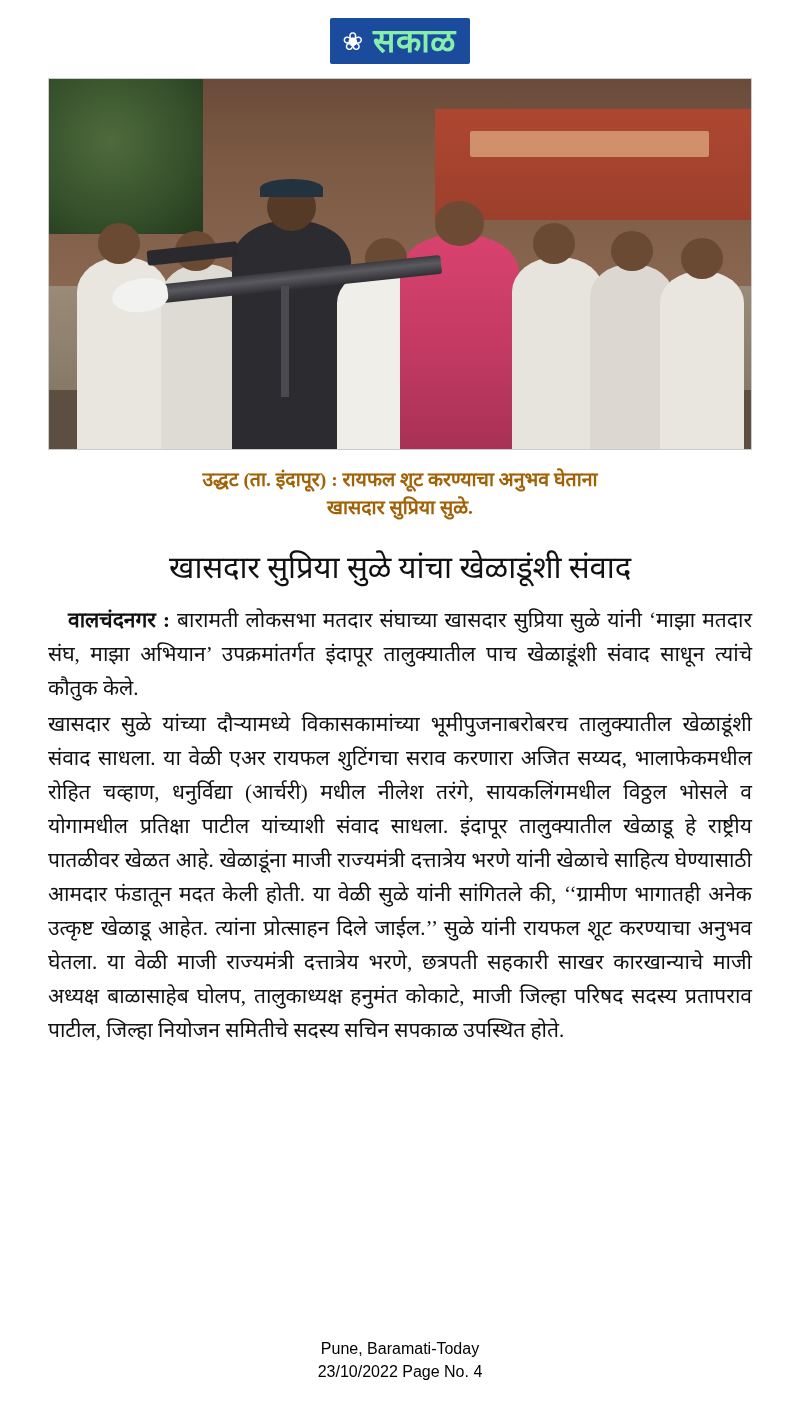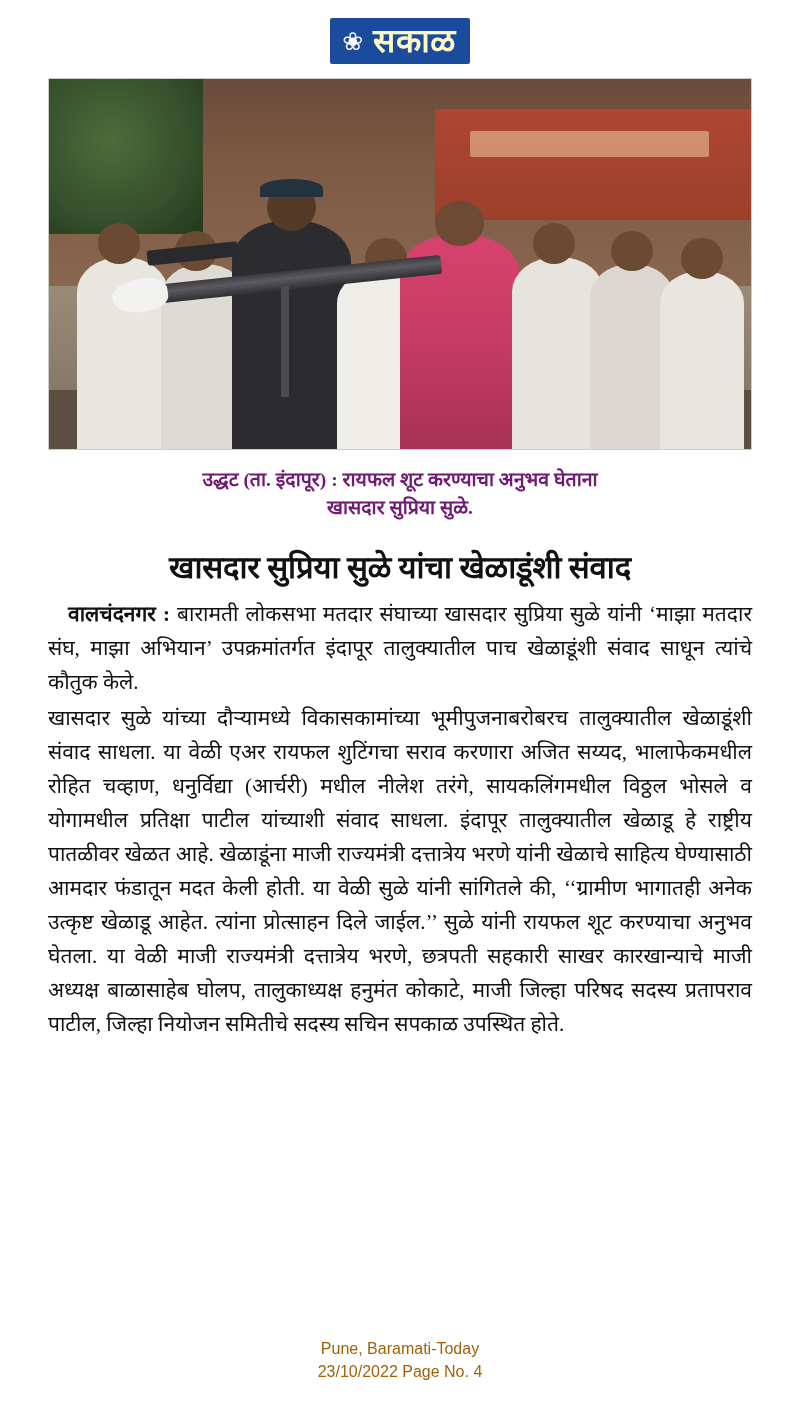--- a/index.html
+++ b/index.html
@@ -40,21 +40,21 @@
     border-radius: 2px;
   }
   .logo-mark {
     color: #ffffff;
     font-size: 25px;
     line-height: 1;
     font-family: "DejaVu Sans", sans-serif;
     transform: translateY(1px);
   }
   .logo-text {
-    color: #fef9c3;
+    color: #86efac;
     font-size: 33px;
     line-height: 1;
     font-weight: bold;
     letter-spacing: 0.5px;
     font-family: "Liberation Sans", sans-serif;
   }
 
   
   .photo-wrap {
     width: 704px;
@@ -167,30 +167,30 @@
   }
 
   
   .caption {
     width: 690px;
     margin: 16px auto 0;
     text-align: center;
     font-weight: bold;
     font-size: 19.5px;
     line-height: 1.45;
-    color: #701a75;
+    color: #a16207;
     font-family: "Liberation Serif", serif;
   }
 
   
   .headline {
-    margin: 26px 0 10px;
+    margin: 26px 0 16px;
     text-align: center;
     font-size: 31px;
-    font-weight: bold;
+    font-weight: normal;
     line-height: 1.25;
     letter-spacing: -0.2px;
   }
 
   
   .article {
     font-size: 21px;
     line-height: 1.62;
     text-align: justify;
     text-justify: inter-word;
@@ -203,21 +203,21 @@
 
   
   .footer {
     position: absolute;
     left: 0; right: 0;
     bottom: 18px;
     text-align: center;
     font-family: "Liberation Sans", sans-serif;
     font-size: 16px;
     line-height: 1.4;
-    color: #a16207;
+    color: #000000;
   }
 </style>
 </head>
 <body>
 
 <div class="page">
 
   <div class="masthead">
     <div class="logo-box">
       <span class="logo-mark">❀</span>

